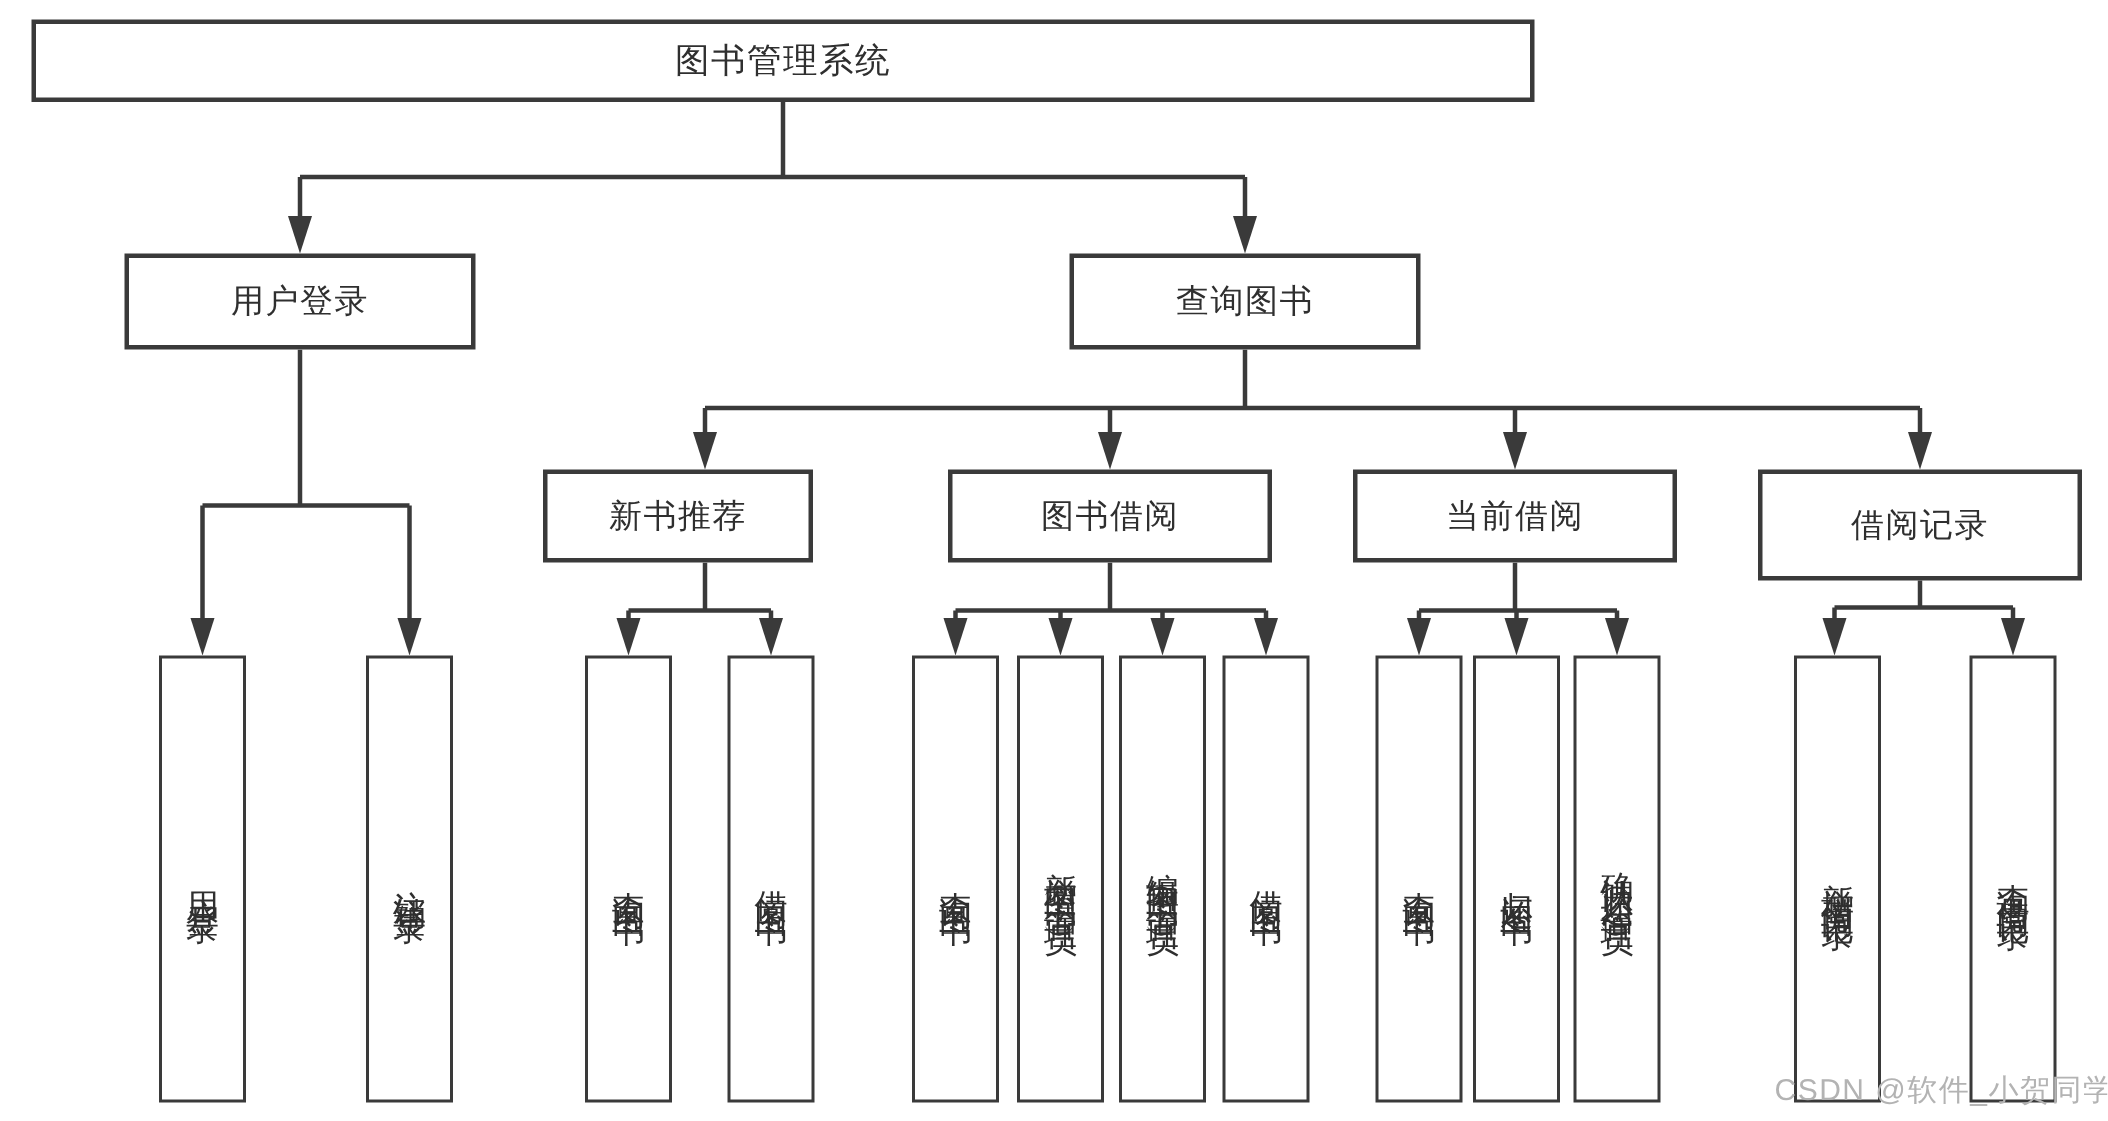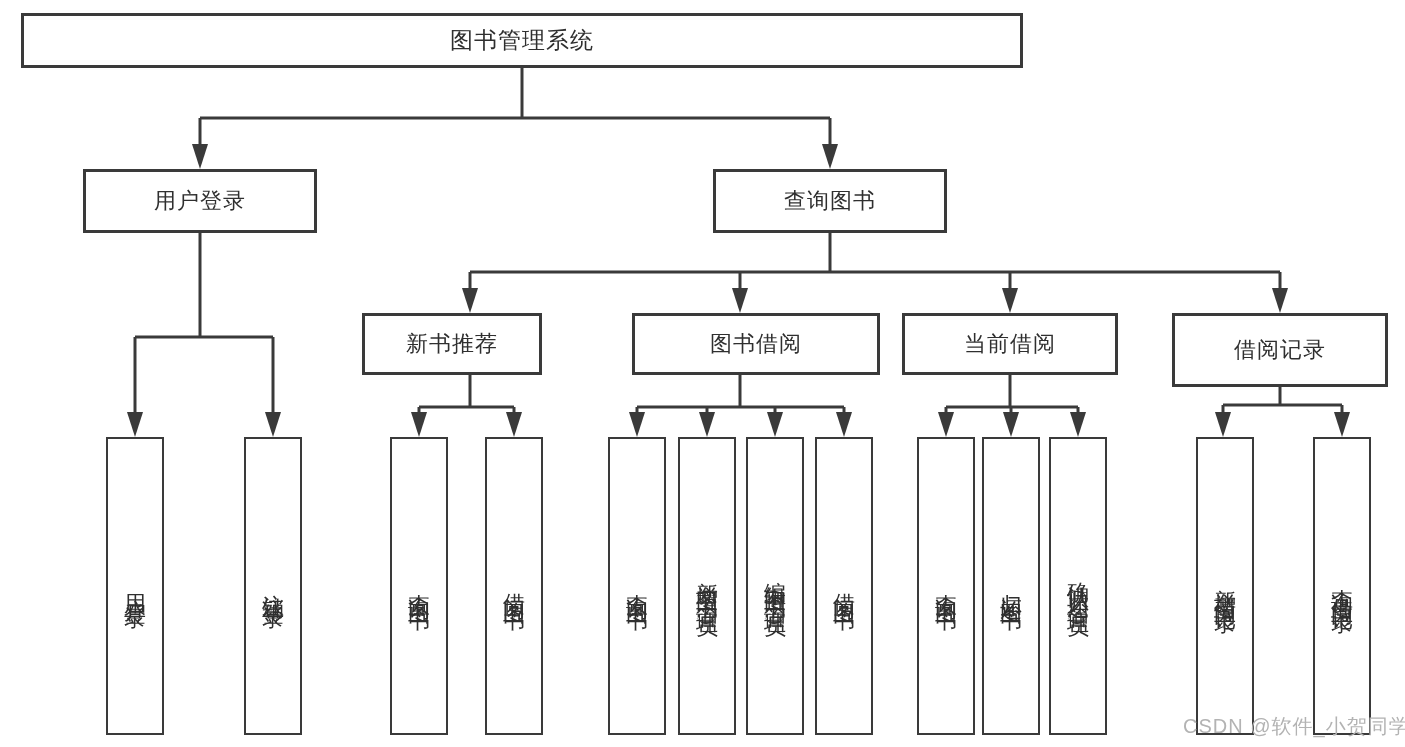--- a/index.html
+++ b/index.html
@@ -101,21 +101,21 @@
   <div class="box lvl1" style="left:83px;top:169px;width:234px;height:64px;">
     <span>用户登录</span>
   </div>
   <div class="box lvl1" style="left:713px;top:169px;width:234px;height:64px;">
     <span>查询图书</span>
   </div>
 
   <div class="box lvl2" style="left:362px;top:313px;width:180px;height:62px;">
     <span>新书推荐</span>
   </div>
-  <div class="box lvl2" style="left:632px;top:313px;width:248px;height:62px;">
+  <div class="box lvl2" style="left:632px;top:313px;width:216px;height:62px;">
     <span>图书借阅</span>
   </div>
   <div class="box lvl2" style="left:902px;top:313px;width:216px;height:62px;">
     <span>当前借阅</span>
   </div>
   <div class="box lvl2" style="left:1172px;top:313px;width:216px;height:74px;">
     <span>借阅记录</span>
   </div>
 
   <div class="box leaf" style="left:106px;top:437px;width:58px;height:298px;">

